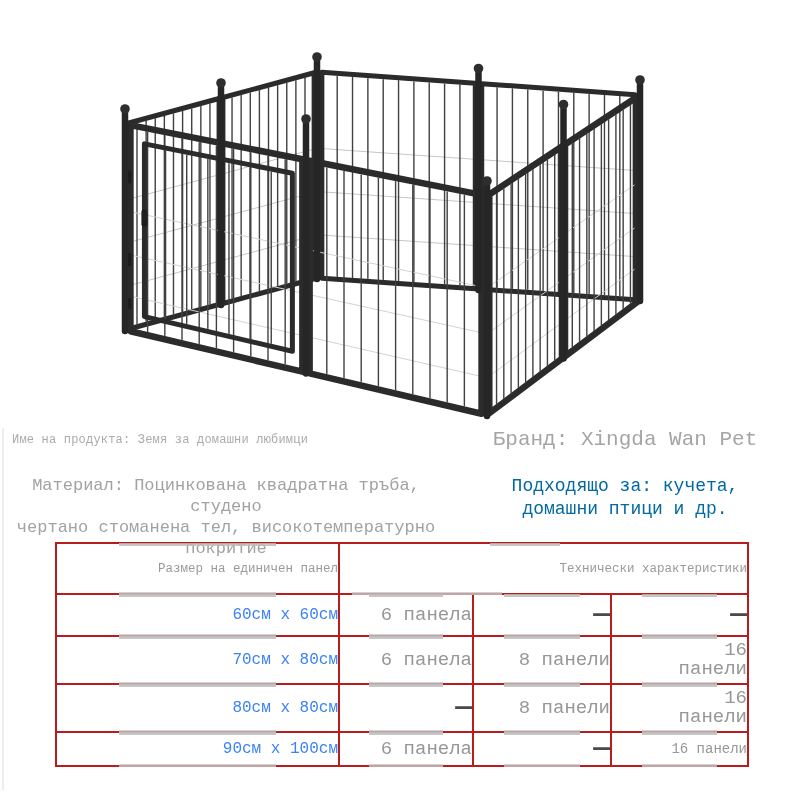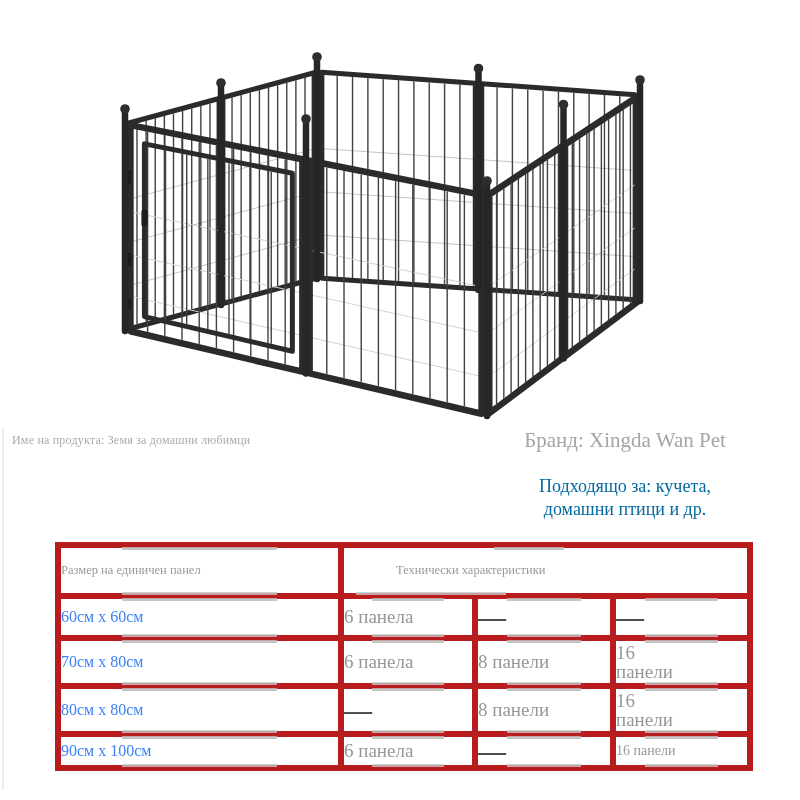--- a/index.html
+++ b/index.html
@@ -1,34 +1,34 @@
 <!DOCTYPE html>
 <html><head>
 <meta charset="utf-8">
 <style>
   html,body{margin:0;padding:0;background:#ffffff;}
   .page{position:relative;width:800px;height:800px;background:#ffffff;overflow:hidden;
-        font-family:Liberation Serif, serif;}
+        font-family:Liberation Mono, monospace;}
 
   
   .vline{position:absolute;left:2px;top:428px;width:2px;height:362px;background:#ededed;}
 
   
   .fence-wrap{position:absolute;left:95px;top:50px;width:600px;height:380px;}
 
   
   .pname{position:absolute;left:12px;top:433px;width:420px;font-size:12px;color:#ababab;letter-spacing:.2px;}
   .brand{position:absolute;left:450px;top:428px;width:350px;text-align:center;font-size:21px;color:#a5a5a5;}
   .material{position:absolute;left:0px;top:475px;width:452px;text-align:center;font-size:17px;line-height:21px;color:#a2a2a2;white-space:pre-line;}
   .suitable{position:absolute;left:470px;top:475px;width:310px;text-align:center;font-size:18px;line-height:23px;color:#0369a1;white-space:pre-line;}
 
   
   table.spec{position:absolute;left:55px;top:542px;width:692px;border-collapse:collapse;table-layout:fixed;
              border:2px solid #333333;}
-  .spec th,.spec td{border:6px solid #b91c1c;text-align:left;vertical-align:middle;position:relative;padding:0;}
+  .spec th,.spec td{border:2px solid #b91c1c;text-align:right;vertical-align:middle;position:relative;padding:0;}
   .spec thead tr{height:51px;}
   .spec tbody tr:nth-child(1){height:42px;}
   .spec tbody tr:nth-child(2){height:48px;}
   .spec tbody tr:nth-child(3){height:48px;}
   .spec tbody tr:nth-child(4){height:34px;}
   .spec th{font-weight:normal;font-size:12.5px;color:#9a9a9a;}
   th.htech{padding-left:52px;}
   td.size{font-size:16px;color:#3b82f6;}
   td.num{font-size:19px;color:#979797;}
   td.pre{white-space:pre-line;line-height:19px;}
@@ -167,20 +167,22 @@
         <circle cx="468.5" cy="54.5" r="4.8" fill="#2e2e2e"></circle>
         <line x1="392" y1="136" x2="392" y2="366" stroke="#262626" stroke-width="6.5" stroke-linecap="round"></line>
         <circle cx="392" cy="131" r="4.8" fill="#2e2e2e"></circle>
       </svg>
   </div>
 
   <div class="vline"></div>
 
   <div class="pname">Име на продукта: Земя за домашни любимци</div>
   <div class="brand">Бранд: Xingda Wan Pet</div>
+  <div class="material">Материал: Поцинкована квадратна тръба, студено
+чертано стоманена тел, високотемпературно покритие</div>
   <div class="suitable">Подходящо за: кучета,
 домашни птици и др.</div>
 
   <table class="spec">
     <colgroup>
       <col style="width:283px">
         <col style="width:134px">
         <col style="width:138px">
         <col style="width:137px">
     </colgroup>

